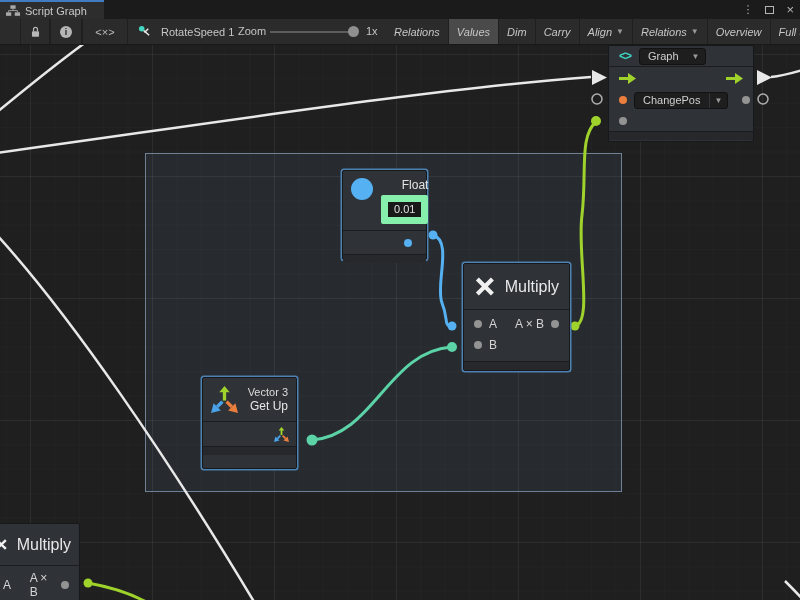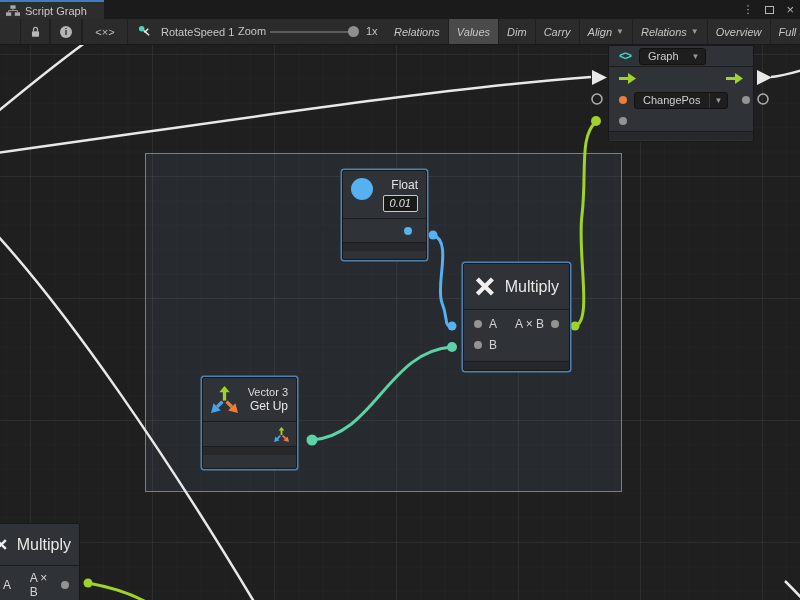--- a/index.html
+++ b/index.html
@@ -66,22 +66,22 @@
   
   .n-graph { left:608px; top:0; width:146px; height:97px; }
   .n-graph .hdr { height:20px; display:flex; align-items:center; gap:8px; padding:0 10px; }
   .gicon { color:#3ed8c3; font-weight:bold; font-size:12px; letter-spacing:-1px; }
 
   
   .n-float { left:342px; top:125px; width:85px; height:90px; }
   .n-float .hdr { display:flex; align-items:flex-start; gap:8px; padding:7px 8px 6px 8px; }
   .bigdot { width:22px; height:22px; border-radius:50%; flex:none; }
   .fcol { display:flex; flex-direction:column; align-items:flex-end; gap:3px; flex:1; }
-  .valuebox { background:#191919; border:1px solid #86efac; border-radius:2px; padding:0 6px;
-              font-size:11px; color:#e0e0e0; line-height:15px;font-style:italic; }
+  .valuebox { background:#191919; border:7px solid #86efac; border-radius:2px; padding:0 6px;
+              font-size:11px; color:#e0e0e0; line-height:15px; }
   .n-float .node-body { height:24px; display:flex; align-items:center; justify-content:flex-end;
                         padding-right:14px; }
 
   
   .n-mult { left:463px; top:218px; width:107px; height:108px; }
   .mhdr { display:flex; align-items:center; gap:9px; padding:9px 10px; }
   .mtitle { font-size:16px; color:#e8e8e8; }
   .n-mult .node-body { padding:3px 0 6px 0; }
 
   

